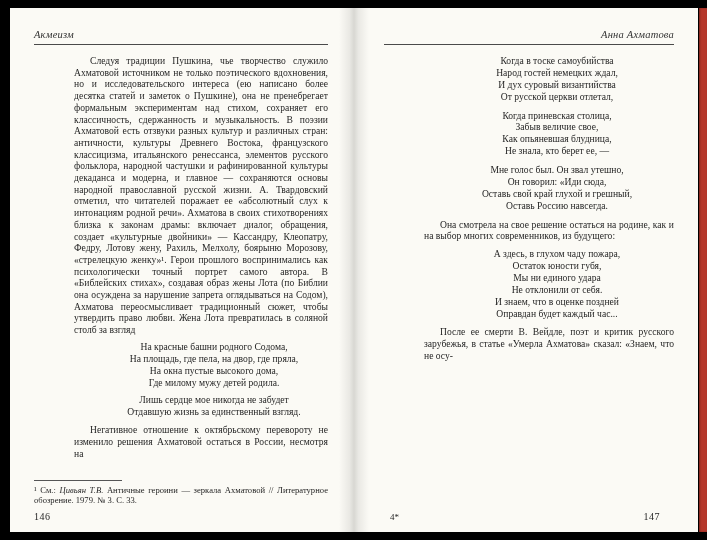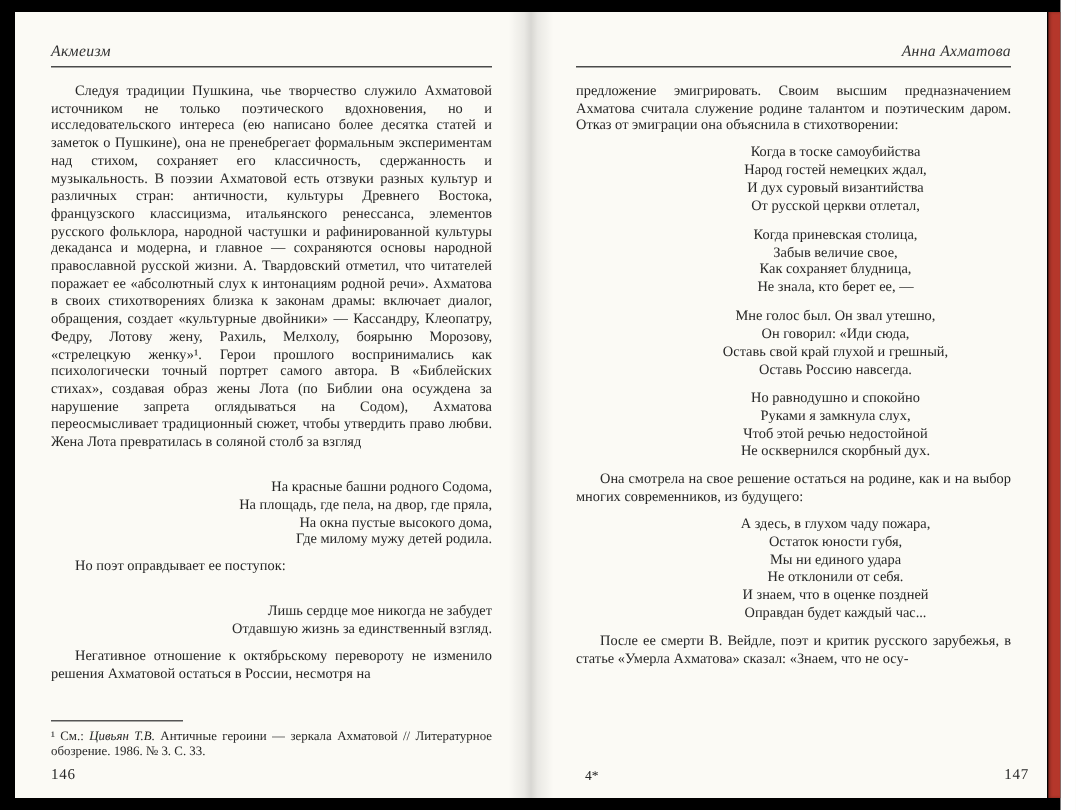--- a/index.html
+++ b/index.html
@@ -29,100 +29,94 @@
   .page-right{right:0;padding:20px 24px 16px 30px;}
   .running-head{
     font-style:italic;font-size:10.5px;line-height:13px;letter-spacing:.2px;color:#333;
   }
   .rh-left{text-align:left;}
   .rh-right{text-align:right;}
   .head-rule{border-top:1px solid #4a4a4a;margin:3px 0 10px 0;height:0;}
   .para{
     font-size:9.6px;line-height:1.22;text-align:justify;margin:0 0 2px 0;
   }
-  .indent{text-indent:16px;}
+  .indent{text-indent:16px;margin-left:40px;}
   .noindent{text-indent:0;}
   .poem{
-    white-space:pre-line;font-size:9.6px;line-height:1.24;text-align:right;
-    margin:18px 0 6px 66px;
+    white-space:pre-line;font-size:9.6px;line-height:1.24;text-align:center;
+    margin:5px 0 6px 66px;
   }
   .stanza{
     white-space:pre-line;font-size:9.6px;line-height:1.24;text-align:center;
     margin:0 0 7px 56px;
   }
   .stanza-group{margin:6px 0 2px 0;}
   .footnote{position:absolute;left:24px;right:26px;bottom:26px;}
   .footnote-rule{width:88px;border-top:1px solid #555;margin-bottom:4px;height:0;}
   .footnote-text{font-size:8.6px;line-height:1.25;text-align:justify;margin:0;}
   .italic{font-style:italic;}
   .page-number{position:absolute;bottom:10px;font-size:10px;letter-spacing:.5px;}
   .pn-left{left:24px;}
-  .pn-right{right:12px;}
+  .pn-right{right:38px;}
   .signature-mark{position:absolute;left:36px;bottom:10px;font-size:9px;}
 </style>
 </head>
 <body>
 
 <div class="scene">
 
   <div class="book">
 
     <div class="page page-left">
       <div class="running-head rh-left">Акмеизм</div>
       <div class="head-rule"></div>
 
       <p class="para indent">Следуя традиции Пушкина, чье творчество служило Ахматовой источником не только поэтического вдохновения, но и исследовательского интереса (ею написано более десятка статей и заметок о Пушкине), она не пренебрегает формальным экспериментам над стихом, сохраняет его классичность, сдержанность и музыкальность. В поэзии Ахматовой есть отзвуки разных культур и различных стран: античности, культуры Древнего Востока, французского классицизма, итальянского ренессанса, элементов русского фольклора, народной частушки и рафинированной культуры декаданса и модерна, и главное — сохраняются основы народной православной русской жизни. А. Твардовский отметил, что читателей поражает ее «абсолютный слух к интонациям родной речи». Ахматова в своих стихотворениях близка к законам драмы: включает диалог, обращения, создает «культурные двойники» — Кассандру, Клеопатру, Федру, Лотову жену, Рахиль, Мелхолу, боярыню Морозову, «стрелецкую женку»¹. Герои прошлого воспринимались как психологически точный портрет самого автора. В «Библейских стихах», создавая образ жены Лота (по Библии она осуждена за нарушение запрета оглядываться на Содом), Ахматова переосмысливает традиционный сюжет, чтобы утвердить право любви. Жена Лота превратилась в соляной столб за взгляд</p>
 
       <div class="poem">На красные башни родного Содома,
 На площадь, где пела, на двор, где пряла,
 На окна пустые высокого дома,
 Где милому мужу детей родила.</div>
 
-      <p class="para indent">Но поэт оправдывает ее поступок:</p>
 
       <div class="poem">Лишь сердце мое никогда не забудет
 Отдавшую жизнь за единственный взгляд.</div>
 
       <p class="para indent">Негативное отношение к октябрьскому перевороту не изменило решения Ахматовой остаться в России, несмотря на</p>
 
       <div class="footnote">
         <div class="footnote-rule"></div>
         <p class="footnote-text">
-          <span>¹ См.: </span><span class="italic">Цивьян Т.В.</span><span> Античные героини — зеркала Ахматовой // Литературное обозрение. 1986. № 3. С. 33.</span>
+          <span>¹ См.: </span><span class="italic">Цивьян Т.В.</span><span> Античные героини — зеркала Ахматовой // Литературное обозрение. 1979. № 3. С. 33.</span>
         </p>
       </div>
 
       <div class="page-number pn-left">146</div>
     </div>
 
     <div class="spine"></div>
 
     <div class="page page-right">
       <div class="running-head rh-right">Анна Ахматова</div>
       <div class="head-rule"></div>
 
-      <p class="para noindent">предложение эмигрировать. Своим высшим предназначением Ахматова считала служение родине талантом и поэтическим даром. Отказ от эмиграции она объяснила в стихотворении:</p>
 
       <div class="stanza-group">
         <div class="stanza">Когда в тоске самоубийства
 Народ гостей немецких ждал,
 И дух суровый византийства
 От русской церкви отлетал,</div>
         <div class="stanza">Когда приневская столица,
 Забыв величие свое,
-Как сохраняет блудница,
+Как опьяневшая блудница,
 Не знала, кто берет ее, —</div>
         <div class="stanza">Мне голос был. Он звал утешно,
 Он говорил: «Иди сюда,
 Оставь свой край глухой и грешный,
 Оставь Россию навсегда.</div>
-        <div class="stanza">Но равнодушно и спокойно
-Руками я замкнула слух,
-Чтоб этой речью недостойной
-Не осквернился скорбный дух.</div>
       </div>
 
       <p class="para indent">Она смотрела на свое решение остаться на родине, как и на выбор многих современников, из будущего:</p>
 
       <div class="stanza" style="margin-top:6px;">А здесь, в глухом чаду пожара,
 Остаток юности губя,
 Мы ни единого удара
 Не отклонили от себя.
 И знаем, что в оценке поздней
 Оправдан будет каждый час...</div>

